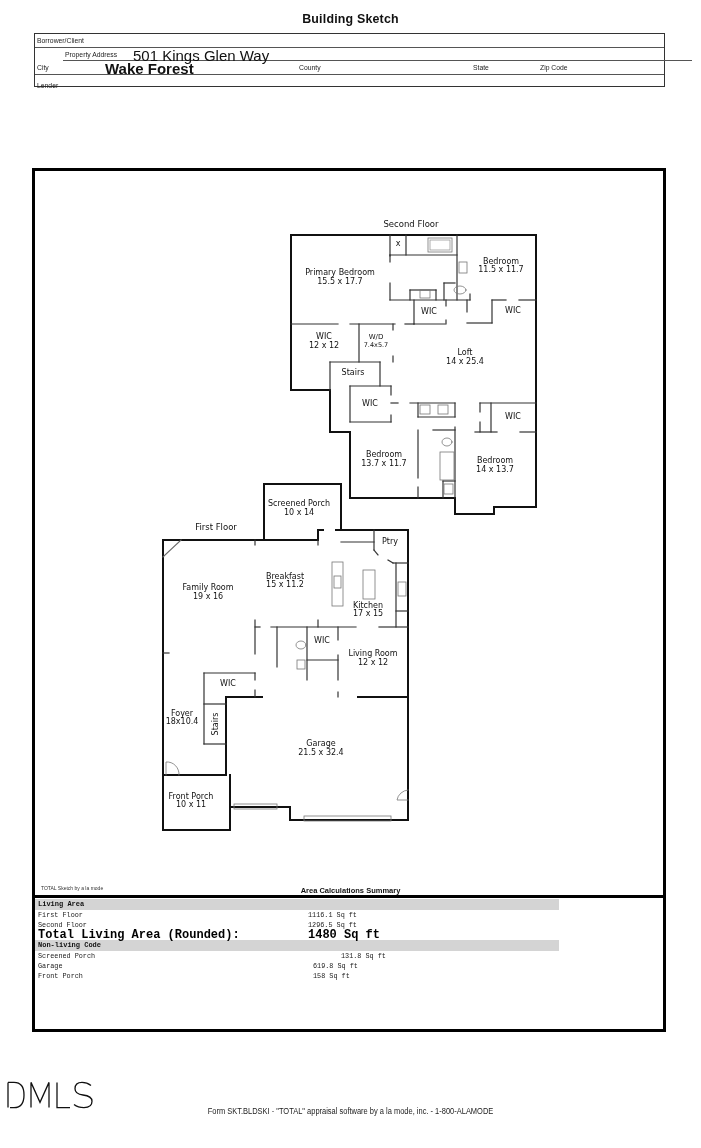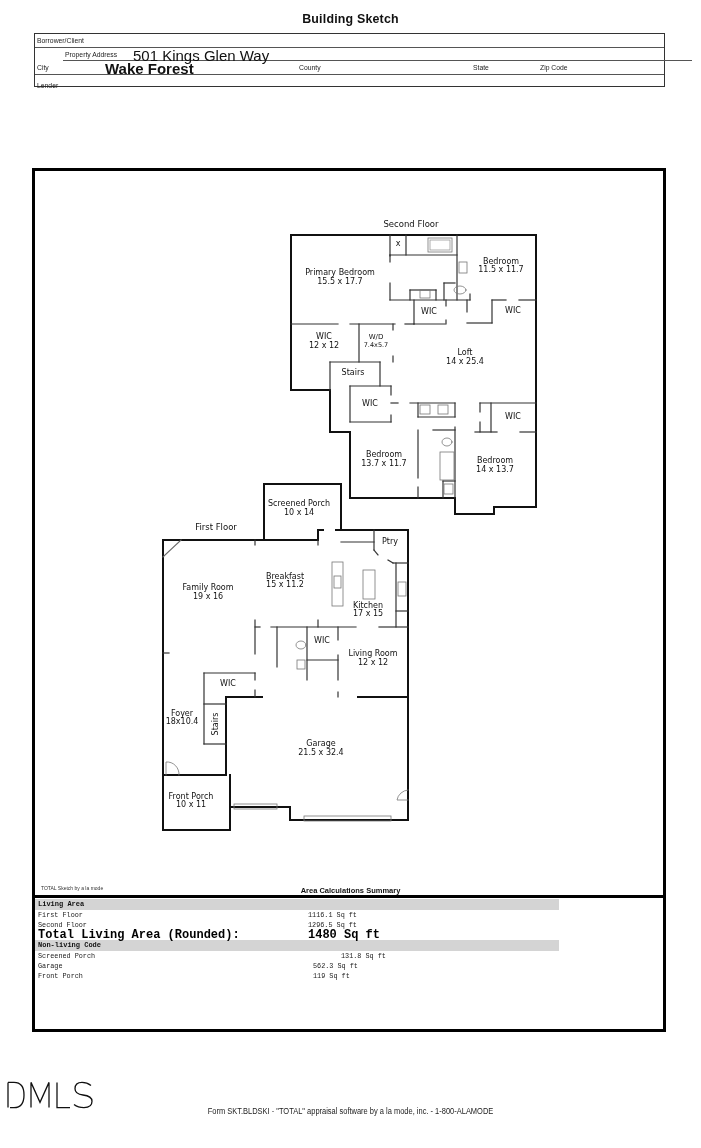--- a/index.html
+++ b/index.html
@@ -315,25 +315,25 @@
     <span>Total Living Area (Rounded):</span>
     <span class="val" style="left:273px;">1480 Sq ft</span>
   </div>
   <div class="sum-head">Non-living Code</div>
   <div class="sum-row">
     <span>Screened Porch</span>
     <span class="val" style="left:268px;margin-left:38px;">131.8 Sq ft</span>
   </div>
   <div class="sum-row">
     <span>Garage</span>
-    <span class="val" style="left:278px;">562.3 Sq ft</span>
+    <span class="val" style="left:278px;">619.8 Sq ft</span>
   </div>
   <div class="sum-row">
     <span>Front Porch</span>
-    <span class="val" style="left:278px;">119 Sq ft</span>
+    <span class="val" style="left:278px;">158 Sq ft</span>
   </div>
 </div>
 
 <div class="dmls">
   <svg width="90" height="30" viewBox="0 0 90 30">
     <g fill="none" stroke="#111" stroke-width="1.3">
       <path d="M3,3 L3,27 M3,3 L9,3 Q19,3 19,15 Q19,27 9,27 L5,27"></path>
       <path d="M26,27 L26,3 L35,22 L44,3 L44,27"></path>
       <path d="M52,3 L52,27 L65,27"></path>
       <path d="M86,6 Q82,3 77,3 Q70,3 70,9 Q70,14 78,15 Q87,16 87,21 Q87,27 79,27 Q73,27 69,24"></path>

